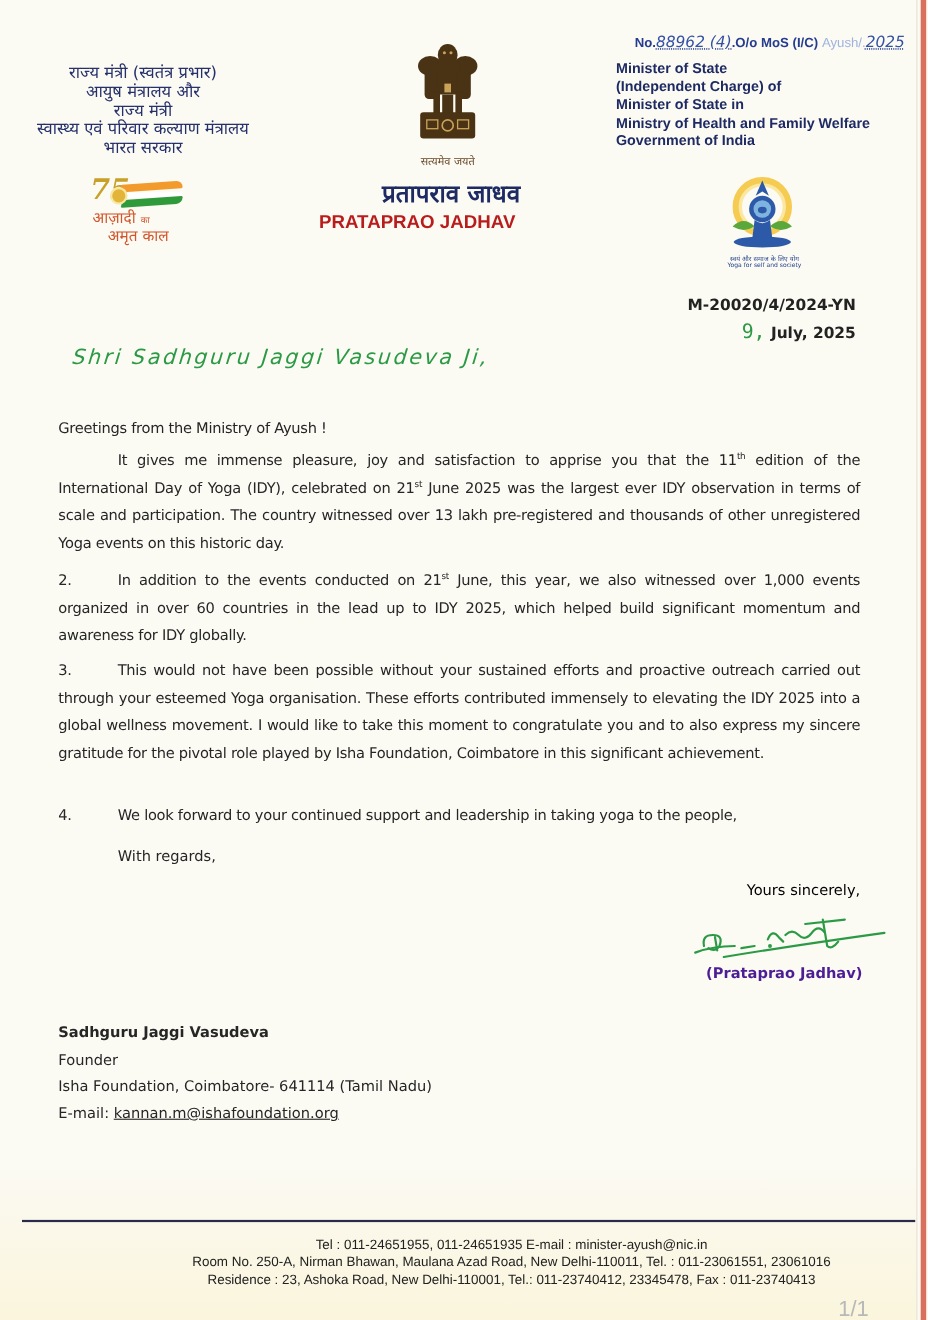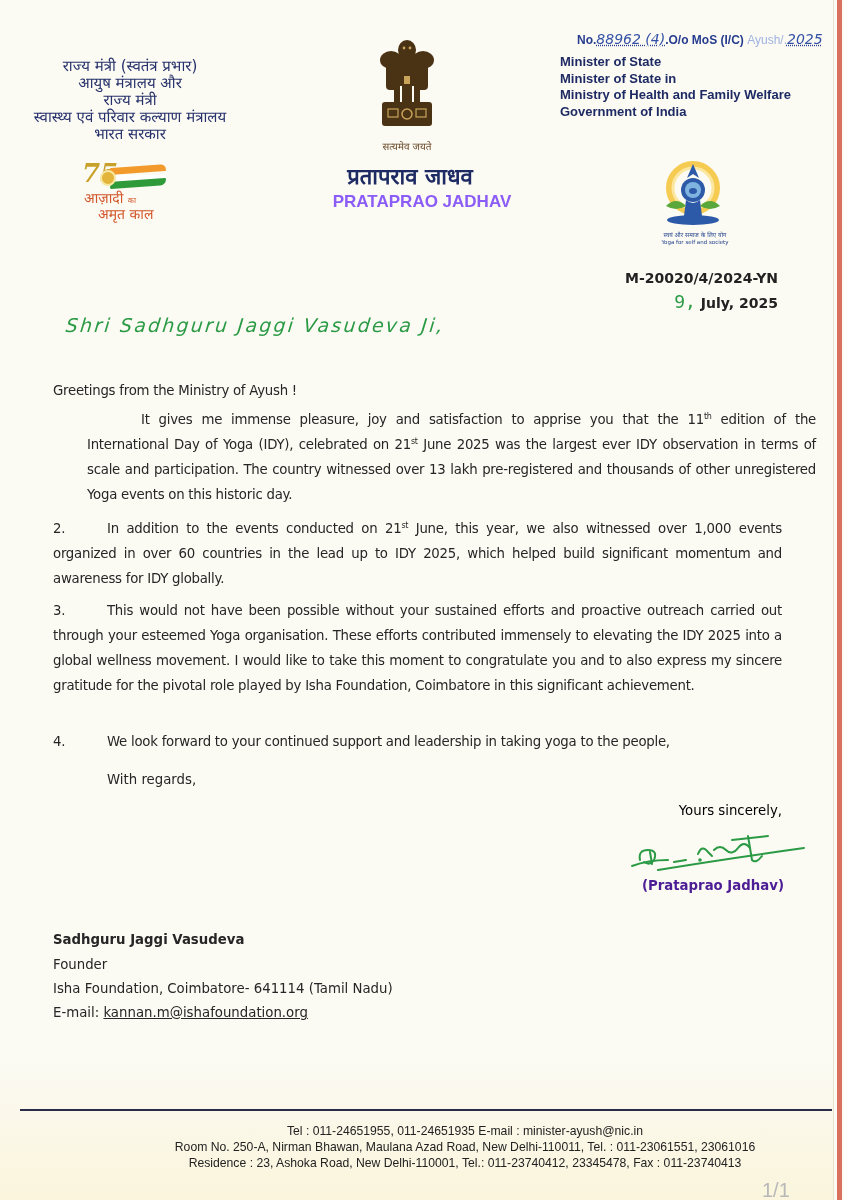--- a/index.html
+++ b/index.html
@@ -42,21 +42,21 @@
   .azadi .wave3 { position:absolute; left:30px; top:22px; width:56px; height:7px; background:#2f9a3a; border-radius: 30px 6px 30px 6px; transform: skewY(-4deg); }
   .azadi .sun { position:absolute; left:20px; top:12px; width:12px; height:12px; border-radius:50%; background:#e2b43a; border:2px solid #f7e7a0; }
   .azadi .t1 { position:absolute; left:4px; top:30px; font-size:14px; color:#d2552a; }
   .azadi .t1 small { font-size: 8px; }
   .azadi .t2 { position:absolute; left:18px; top:46px; font-size:14px; color:#d2552a; }
 
   
   .emblem { position: absolute; left: 374px; top: 36px; width: 66px; height: 100px; }
   .motto { position: absolute; left: 352px; top: 139px; width: 110px; text-align: center; font-size: 10px; color: #6b4a2a; }
   .name-hi { position: absolute; left: 300px; top: 160px; width: 220px; text-align: center; font-size: 22px; font-weight: bold; color: #1e2a63; }
-  .name-en { position: absolute; left: 302px; top: 192px; width: 240px; text-align: center; font-family: "Liberation Sans", sans-serif; font-size: 17px; font-weight: bold; color: #8b5cf6; }
+  .name-en { position: absolute; left: 290px; top: 192px; width: 240px; font-family: "Liberation Sans", sans-serif; font-size: 17px; font-weight: bold; color: #b91c1c; }
 
   
   .ref-no {
     position: absolute; left: 548px; top: 31px; width: 270px; white-space: nowrap;
     font-family: "Liberation Sans", sans-serif; font-size: 12px; font-weight: bold; color: #263d8f; margin-left: 29px;
   }
   .ref-no .hand { font-family: "DejaVu Sans", sans-serif; font-weight: normal; color: #3451a6; font-style: italic; font-size: 14px; text-decoration: underline dotted #263d8f; }
   .ref-no .faded { color: #9fb3e0; font-weight: normal; }
   .hdr-right {
     position: absolute; left: 560px; top: 54px; width: 250px; text-align: left;
@@ -78,21 +78,21 @@
   }
 
   
   .body-text {
     position: absolute; left: 53px; width: 729px;
     font-family: "DejaVu Sans", sans-serif; font-size: 13.3px; color: #262626;
     line-height: 25px; letter-spacing: -0.25px;
   }
   .greeting { top: 378px; }
   .para { text-align: justify; }
-  .p1 { top: 407px; text-indent: 54px; margin-left: 34px; }
+  .p1 { top: 407px; text-indent: 54px; }
   .p2 { top: 516px; }
   .p3 { top: 598px; }
   .p4 { top: 729px; }
   .num-label { display: inline-block; width: 54px; }
   .regards { position: absolute; left: 107px; top: 772px; font-size: 13.3px; color: #262626; }
   sup { font-size: 8px; line-height: 0; }
 
   .yours { position: absolute; left: 600px; top: 803px; width: 182px; text-align: right; font-size: 13.3px; color: #000000; }
   .signature { position: absolute; left: 628px; top: 830px; width: 180px; height: 46px; }
   .signame { position: absolute; left: 600px; top: 878px; width: 184px; text-align: right; font-size: 13.3px; font-weight: bold; color: #4c1d95; }
@@ -163,20 +163,21 @@
 <div class="motto">सत्यमेव जयते</div>
 <div class="name-hi">प्रतापराव जाधव</div>
 <div class="name-en">PRATAPRAO JADHAV</div>
 
 <div class="ref-no">
   <span>No.</span><span class="hand">88962 (4)</span><span>.O/o MoS (I/C)</span>
   <span class="faded">Ayush/.</span><span class="hand">2025</span>
 </div>
 <div class="hdr-right">
   <div>Minister of State</div>
+  <div>(Independent Charge) of</div>
   <div>Minister of State in</div>
   <div>Ministry of Health and Family Welfare</div>
   <div>Government of India</div>
 </div>
 
 <svg class="yoga-logo" viewBox="0 0 74 70">
   <circle cx="37" cy="28" r="24" fill="none" stroke="#f4c234" stroke-width="6" opacity="0.85"></circle>
   <circle cx="37" cy="28" r="20" fill="none" stroke="#fbe7a0" stroke-width="3"></circle>
   <path d="M37 4 L31 18 L37 14 L43 18 Z" fill="#2d5aa8"></path>
   <circle cx="37" cy="30" r="12" fill="#2d5aa8"></circle>

